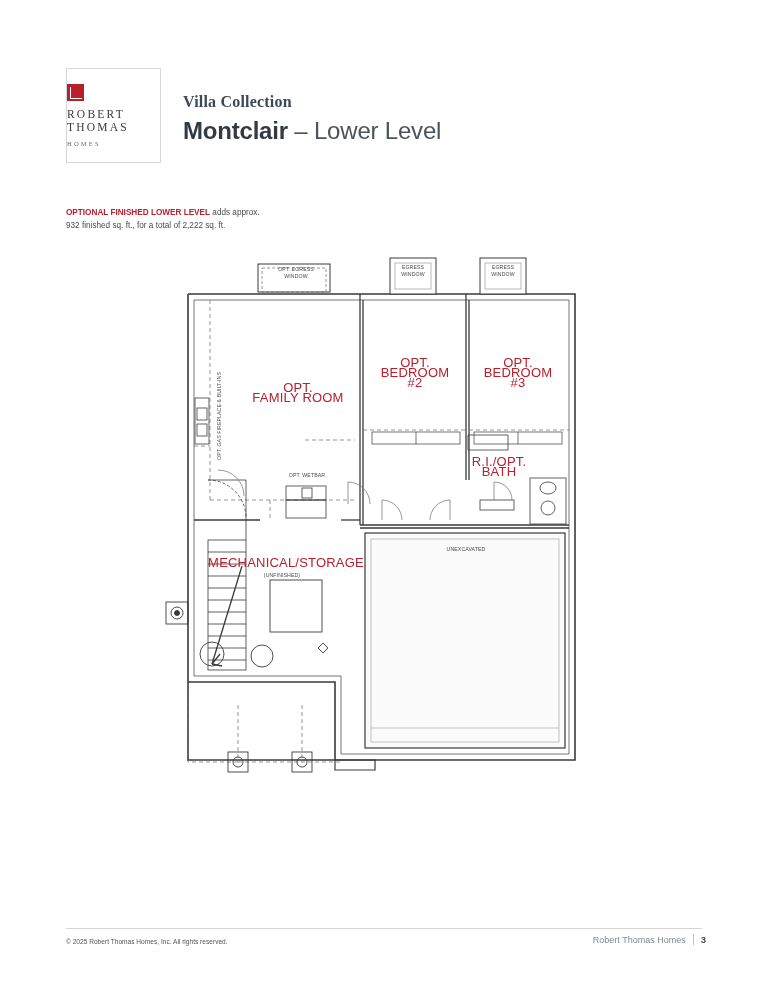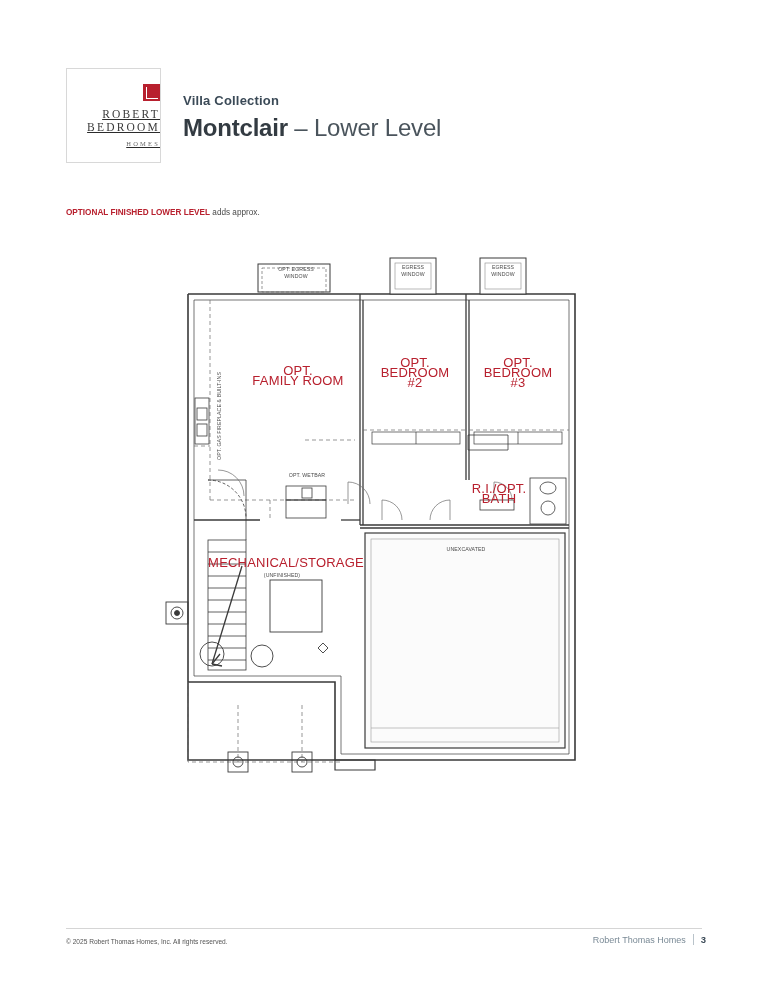--- a/index.html
+++ b/index.html
@@ -24,24 +24,23 @@
     display: flex;
     align-items: flex-start;
   }
   .logo-box {
     width: 95px;
     height: 95px;
     border: 1px solid #d8d8d8;
     box-sizing: border-box;
     display: flex;
     flex-direction: column;
-    align-items: flex-end;
+    align-items: flex-start;
     justify-content: center;
     background: #fff;
-    text-decoration: underline;
   }
   .logo-mark {
     width: 17px;
     height: 17px;
     background: #b8202e;
     position: relative;
     margin-bottom: 7px;
   }
   .logo-mark::after {
     content: "";
@@ -63,24 +62,25 @@
     letter-spacing: 2.2px;
     color: #6a6a6a;
     font-family: "Liberation Serif", serif;
     margin-top: 6px;
   }
   .titles {
     margin-left: 22px;
     padding-top: 25px;
   }
   .collection {
-    font-size: 13px;
+    font-size: 16px;
     font-weight: bold;
     color: #3b4a57;
     letter-spacing: 0.2px;
+    font-family: Liberation Serif, serif;
   }
   .plan-title {
     margin-top: 6px;
     font-size: 24px;
     color: #333b42;
     letter-spacing: -0.2px;
   }
   .plan-title .plan-name {
     font-weight: bold;
   }
@@ -176,36 +176,37 @@
     font-size: 9.5px;
   }
 </style>
 </head>
 <body>
 
 <div class="header">
   <div class="logo-box">
     <div class="logo-mark"></div>
     <div class="logo-l1">ROBERT</div>
-    <div class="logo-l2">BEDROOM</div>
+    <div class="logo-l2">THOMAS</div>
     <div class="logo-l3">HOMES</div>
   </div>
   <div class="titles">
     <div class="collection">Villa Collection</div>
     <div class="plan-title">
       <span class="plan-name">Montclair</span>
       <span class="plan-level">– Lower Level</span>
     </div>
   </div>
 </div>
 
 <div class="note">
   <div>
     <span class="bold-red">OPTIONAL FINISHED LOWER LEVEL</span><span> adds approx.</span>
   </div>
+  <div>932 finished sq. ft., for a total of 2,222 sq. ft.</div>
 </div>
 
 <div class="plan">
   <svg width="480" height="560" viewBox="0 0 480 560">
     <g fill="none" stroke="#3a3a3a" stroke-width="1.6">
 
       <path d="M38 44 L38 432 L185 432 L185 510 L38 510 L38 432"></path>
       <path d="M38 44 L425 44 L425 510 L185 510"></path>
     </g>
 
@@ -337,27 +338,27 @@
 
   <div class="plan-label small" style="left:110px; top:16px; width:72px; white-space:pre-line;">OPT. EGRESS
 WINDOW</div>
   <div class="plan-label small" style="left:240px; top:14px; width:46px; white-space:pre-line;">EGRESS
 WINDOW</div>
   <div class="plan-label small" style="left:330px; top:14px; width:46px; white-space:pre-line;">EGRESS
 WINDOW</div>
 
   <div class="plan-label small vert" style="left:66px; top:210px;">OPT. GAS FIREPLACE &amp; BUILT-INS</div>
 
-  <div class="plan-label" style="left:88px; top:116px; width:120px; white-space:pre-line;">OPT.
+  <div class="plan-label" style="left:88px; top:133px; width:120px; white-space:pre-line;">OPT.
 FAMILY ROOM</div>
   <div class="plan-label" style="left:214px; top:108px; width:102px; white-space:pre-line;">OPT. BEDROOM
 #2</div>
   <div class="plan-label" style="left:318px; top:108px; width:100px; white-space:pre-line;">OPT. BEDROOM
 #3</div>
-  <div class="plan-label" style="left:316px; top:234px; width:66px; white-space:pre-line;">R.I./OPT.
+  <div class="plan-label" style="left:316px; top:207px; width:66px; white-space:pre-line;">R.I./OPT.
 BATH</div>
 
   <div class="plan-label small" style="left:128px; top:222px; width:58px;">OPT. WETBAR</div>
 
   <div class="plan-label" style="left:56px; top:308px; width:160px;">MECHANICAL/STORAGE</div>
   <div class="plan-label small" style="left:92px; top:322px; width:80px;">(UNFINISHED)</div>
 
   <div class="plan-label small" style="left:246px; top:296px; width:140px;">UNEXCAVATED</div>
 </div>
 

